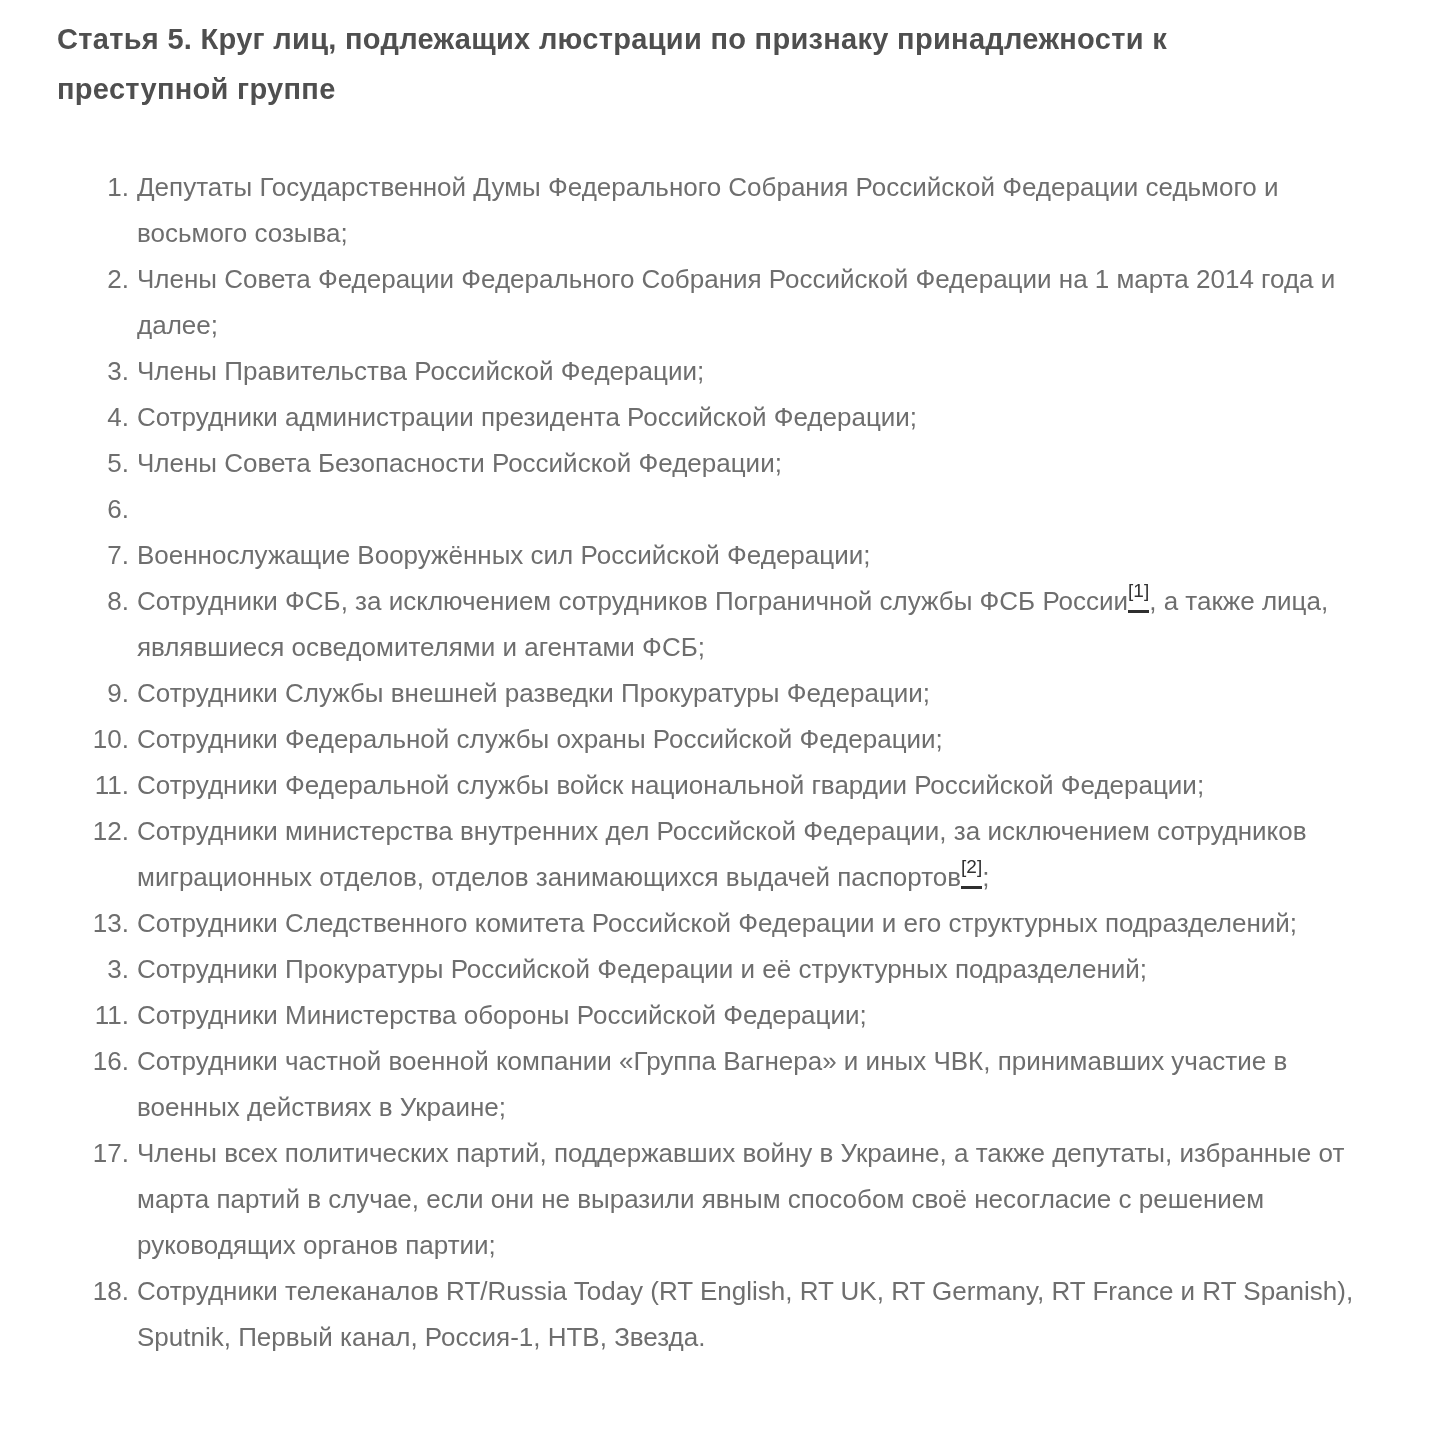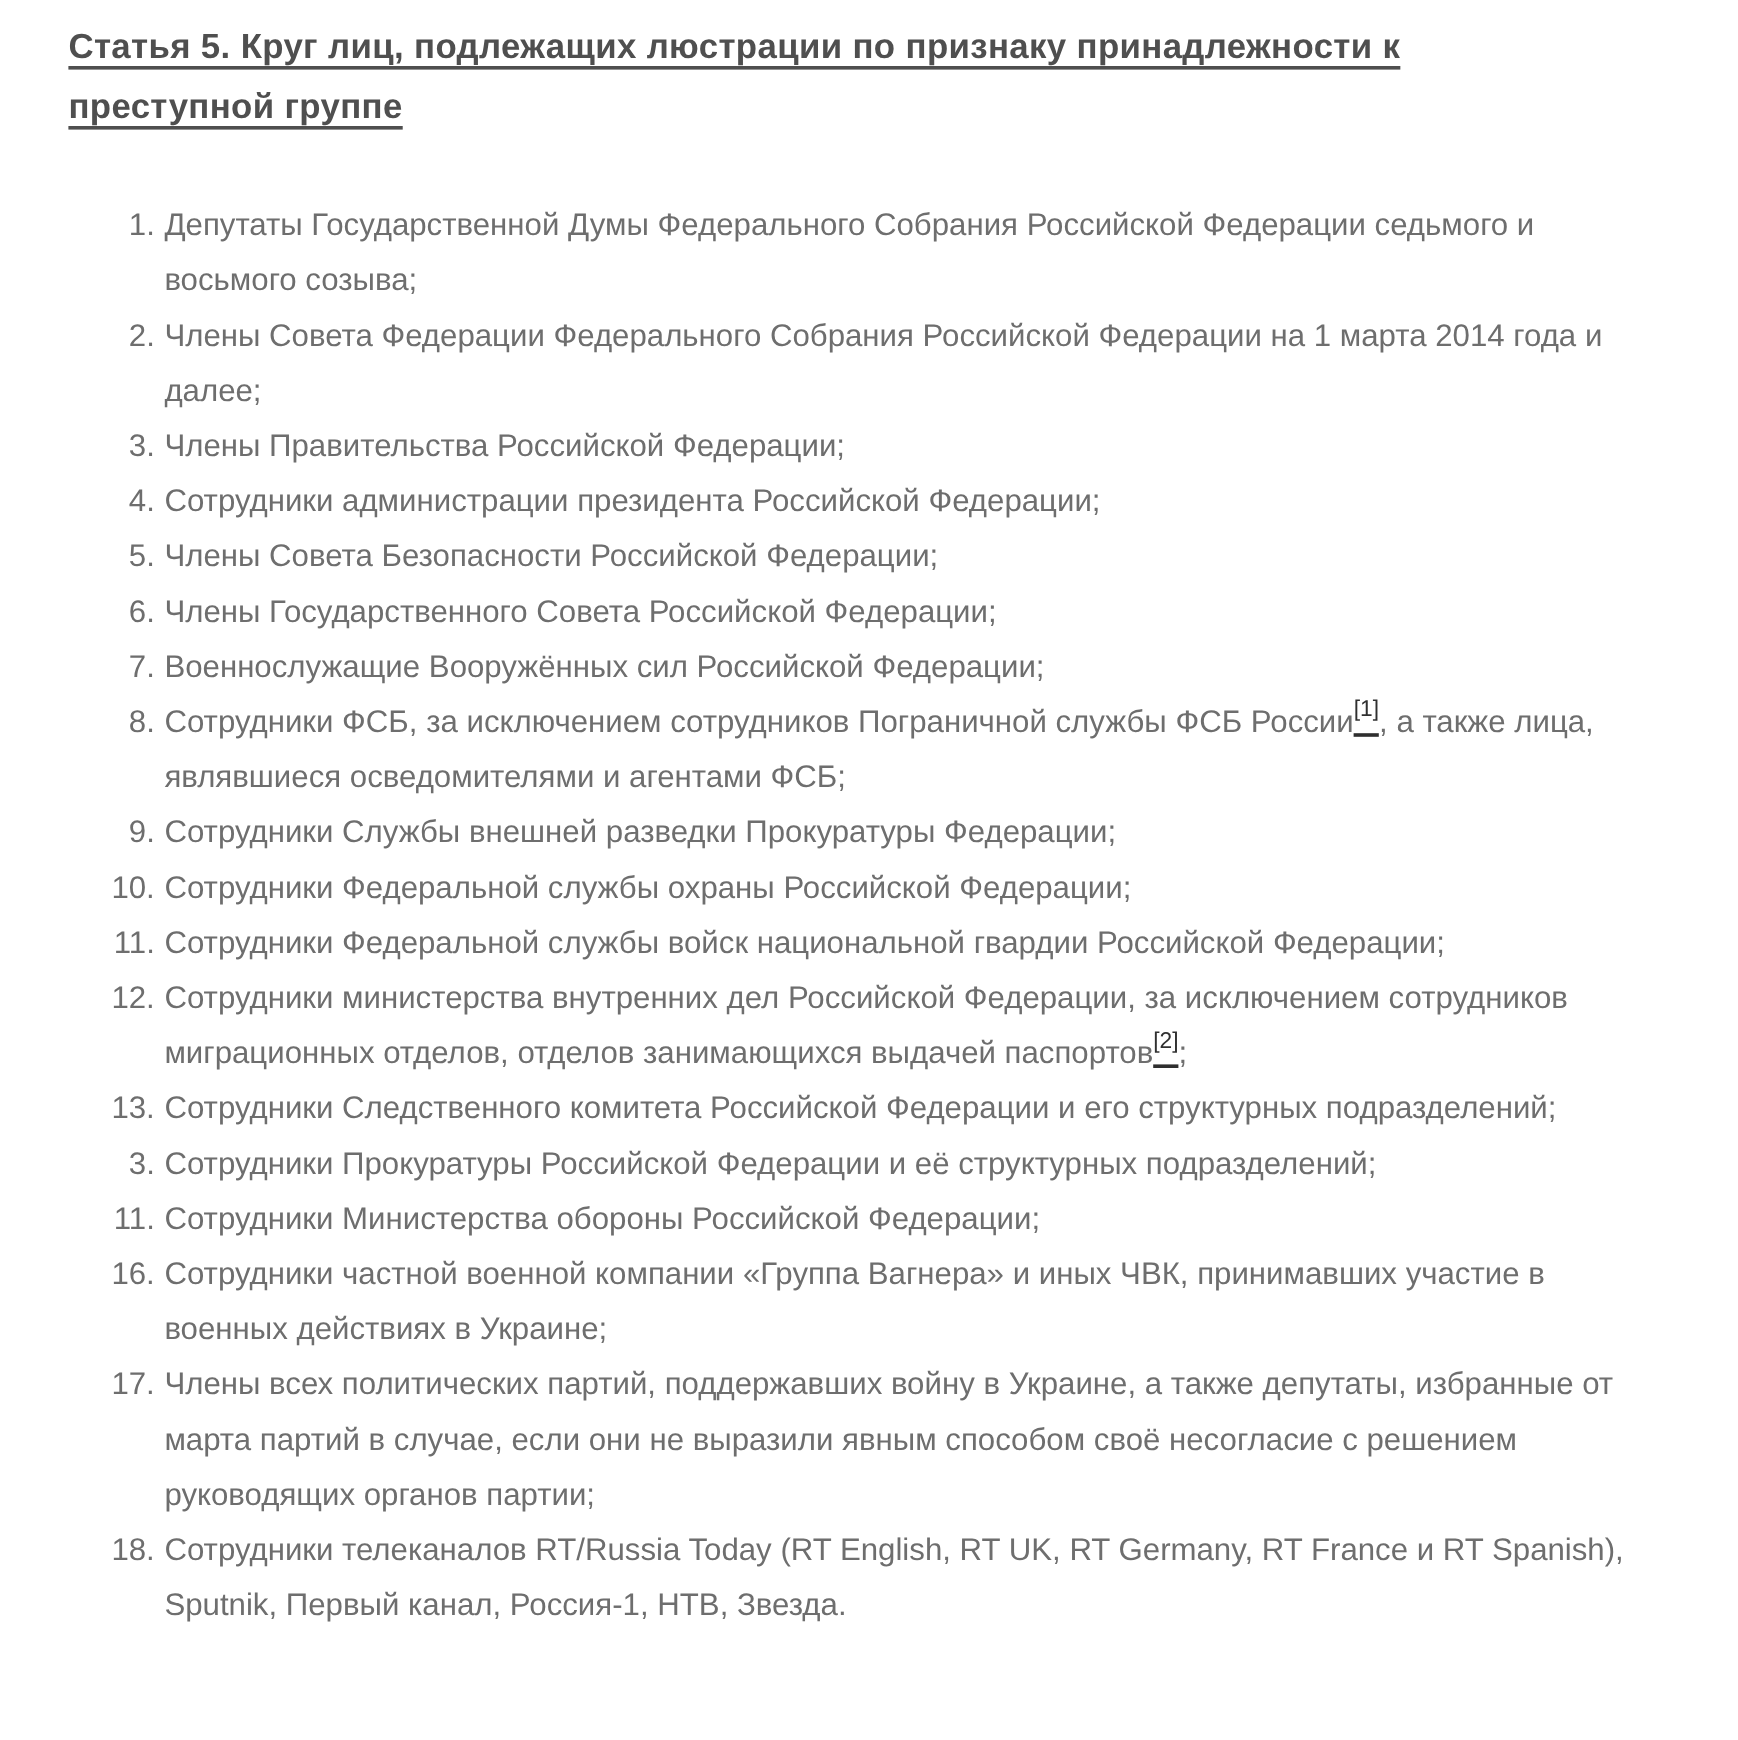--- a/index.html
+++ b/index.html
@@ -16,21 +16,20 @@
     background: #ffffff;
   }
   .title {
     margin: 0 0 50px 0;
     max-width: 1230px;
     font-size: 29px;
     line-height: 50px;
     font-weight: 700;
     color: #4f4f4f;
     letter-spacing: 0.3px;
-    text-decoration: underline;
     text-decoration-thickness: 3px;
     text-underline-offset: 7px;
   }
   .lustration-list {
     list-style: none;
     margin: 0;
     padding: 0;
     font-size: 26px;
     line-height: 46px;
     color: #6e6e6e;
@@ -90,21 +89,20 @@
       <li>
         <span class="num">4.</span>
         <span class="item-text">Сотрудники администрации президента Российской Федерации;</span>
       </li>
       <li>
         <span class="num">5.</span>
         <span class="item-text">Члены Совета Безопасности Российской Федерации;</span>
       </li>
       <li>
         <span class="num">6.</span>
-        <span class="item-text">Члены Государственного Совета Российской Федерации;</span>
       </li>
       <li>
         <span class="num">7.</span>
         <span class="item-text">Военнослужащие Вооружённых сил Российской Федерации;</span>
       </li>
       <li>
         <span class="num">8.</span>
         <span class="item-text">Сотрудники ФСБ, за исключением сотрудников Пограничной службы ФСБ России<span class="footnote-ref">[1]</span>, а также лица, являвшиеся осведомителями и агентами ФСБ;</span>
       </li>
       <li>

